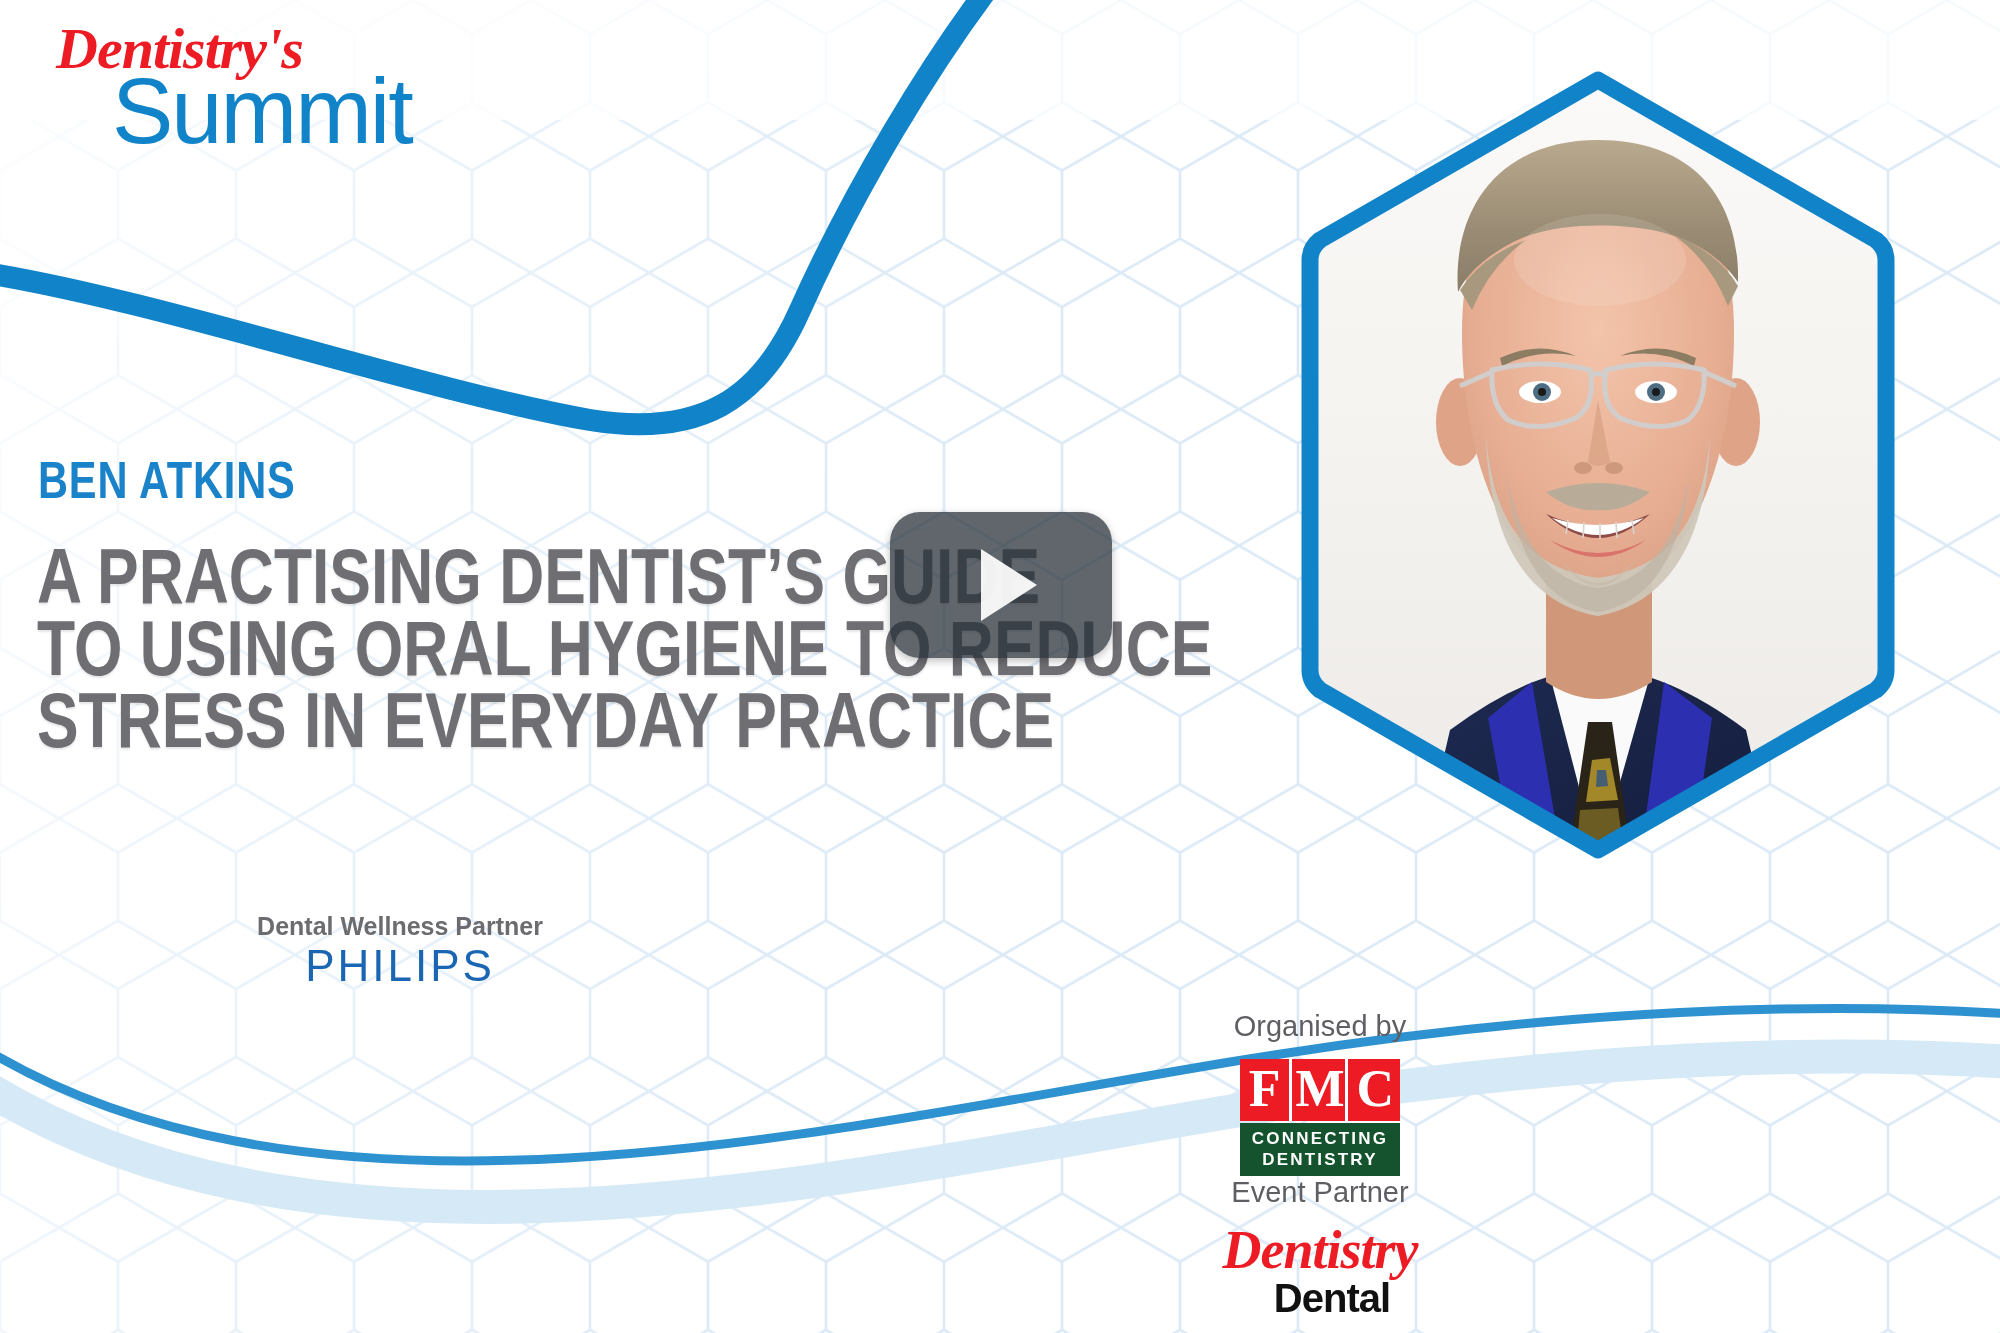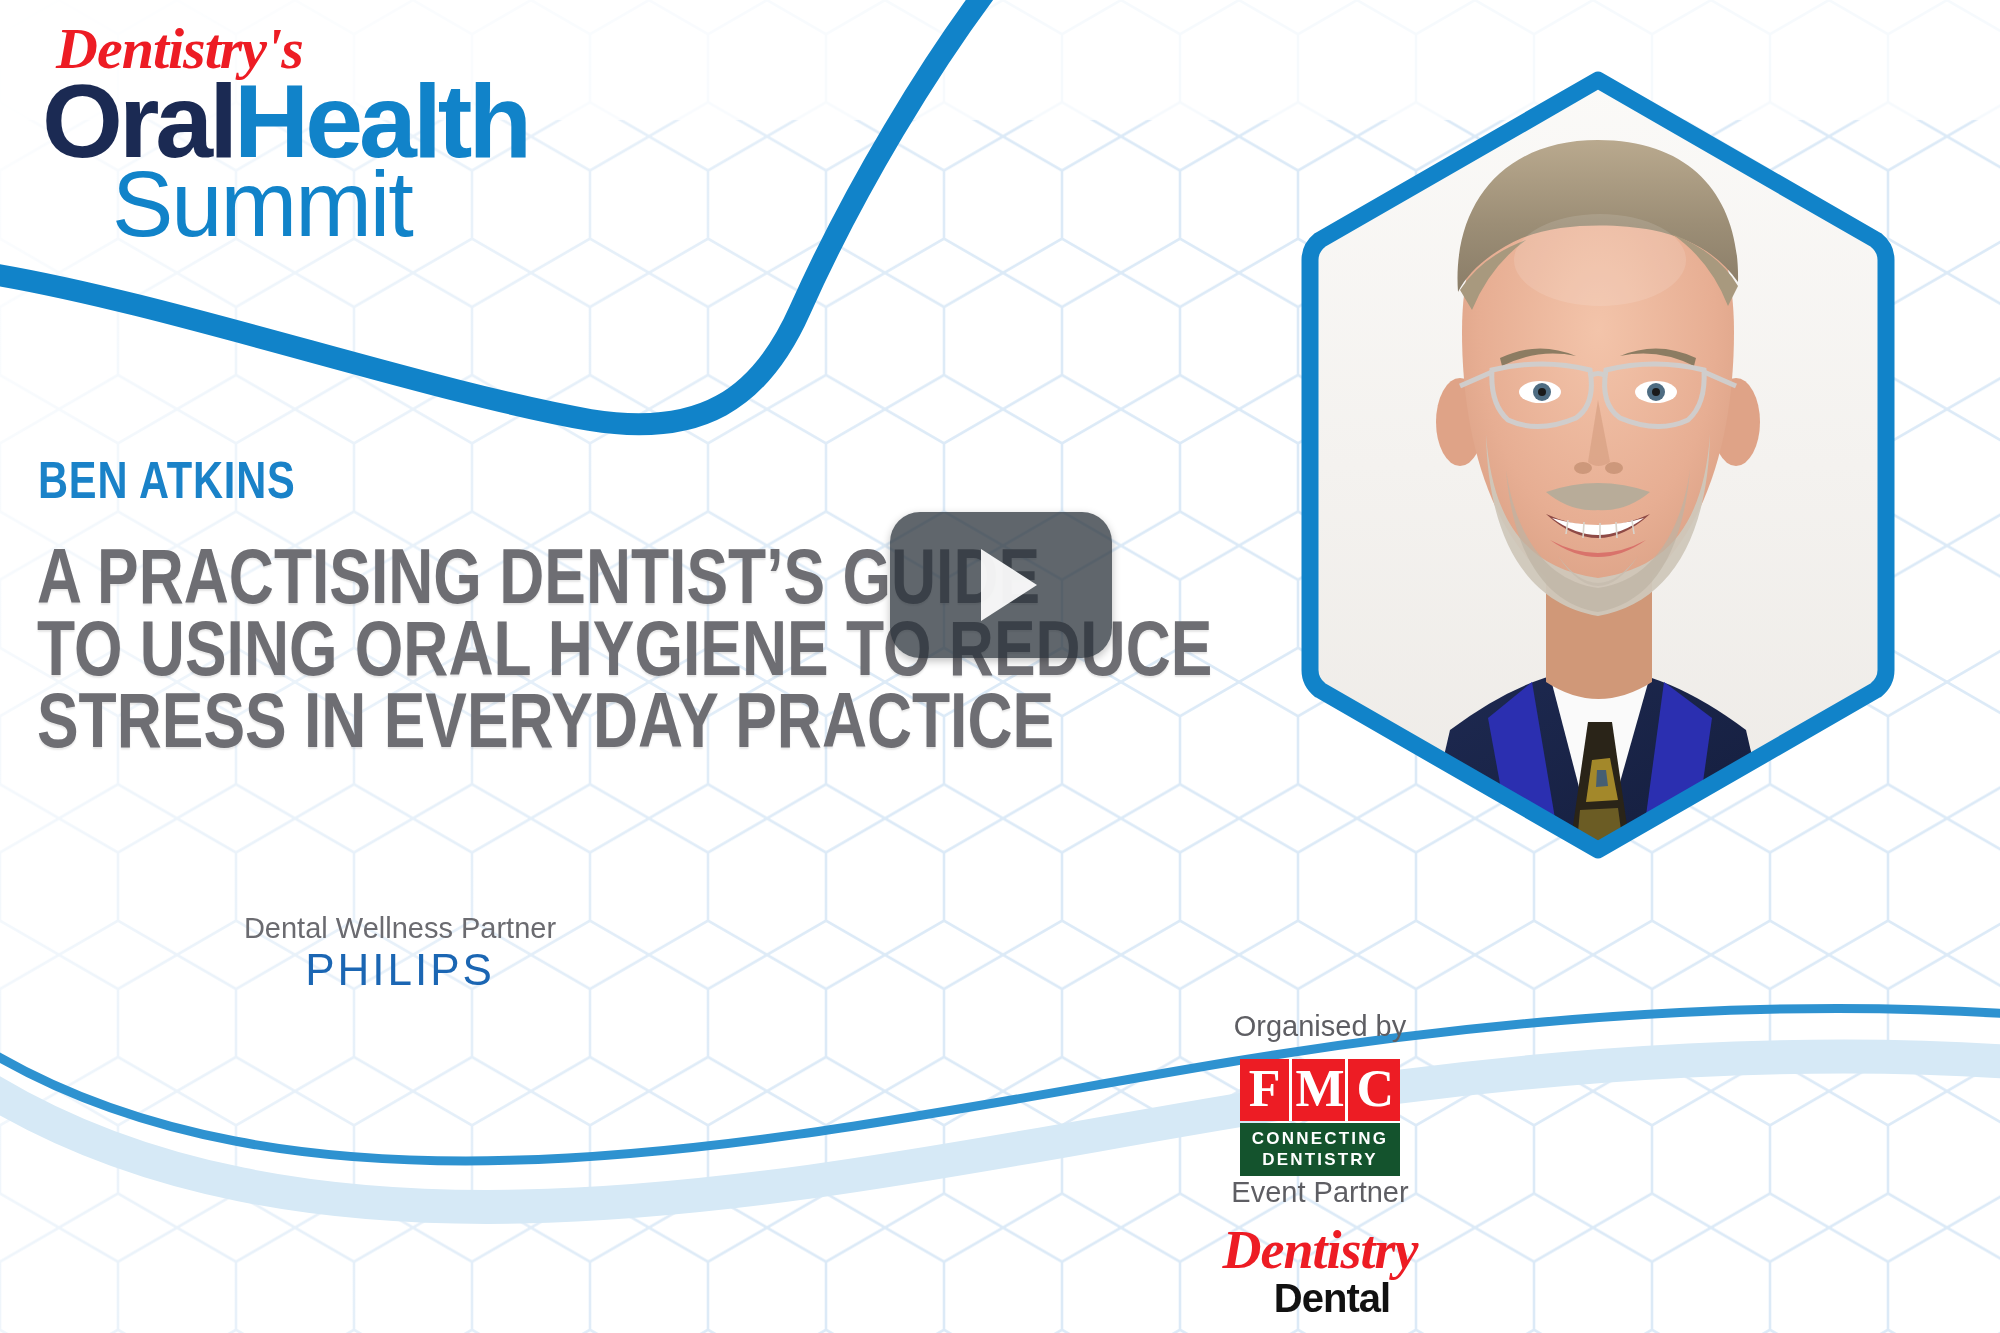--- a/index.html
+++ b/index.html
@@ -110,21 +110,21 @@
     border-bottom:36px solid transparent;
     margin-left:16px;
   }
 
   
   #philips-block{
     position:absolute; left:40px; top:912px; width:720px; z-index:10;
     text-align:center;
   }
   #philips-label{
-    font-size:29px; color:#6B6B70; font-weight:normal; letter-spacing:0px;
+    font-size:25px; color:#6B6B70; font-weight:bold; letter-spacing:0px;
   }
   #philips-logo{
     font-family:"Liberation Sans", sans-serif;
     font-weight:normal;
     font-size:44px;
     color:#1B66B3;
     letter-spacing:3px;
   }
 
   
@@ -220,23 +220,20 @@
     <path d="M-10 1052 C 330 1252, 830 1128, 1230 1062 C 1570 1006, 1830 1002, 2010 1014" fill="none" stroke="#2E92D0" stroke-width="9"></path>
     <path d="M-10 1090 C 340 1300, 840 1176, 1240 1110 C 1580 1054, 1840 1050, 2010 1062" fill="none" stroke="#D6E9F6" stroke-width="34"></path>
   </svg>
 
   <svg class="bg-layer bg-swoosh" viewBox="0 0 2000 1333" xmlns="http://www.w3.org/2000/svg">
     <path d="M-20 272 C 160 300, 420 390, 590 420 C 700 438, 760 400, 800 310 C 850 198, 930 60, 1010 -40" fill="none" stroke="#1183C9" stroke-width="22" stroke-linecap="round"></path>
   </svg>
 
   <div id="summit-logo">
     <div class="logo-dentistrys">Dentistry's</div>
-    <div class="logo-oralhealth">
-      <span class="logo-oral">Oral</span><span class="logo-health">Health</span>
-    </div>
     <div class="logo-summit">Summit</div>
   </div>
 
   <div id="speaker-name">BEN ATKINS</div>
 
   <div id="talk-title">
     <div class="tline">A PRACTISING DENTIST’S GUIDE</div>
     <div class="tline">TO USING ORAL HYGIENE TO REDUCE</div>
     <div class="tline">STRESS IN EVERYDAY PRACTICE</div>
   </div>

